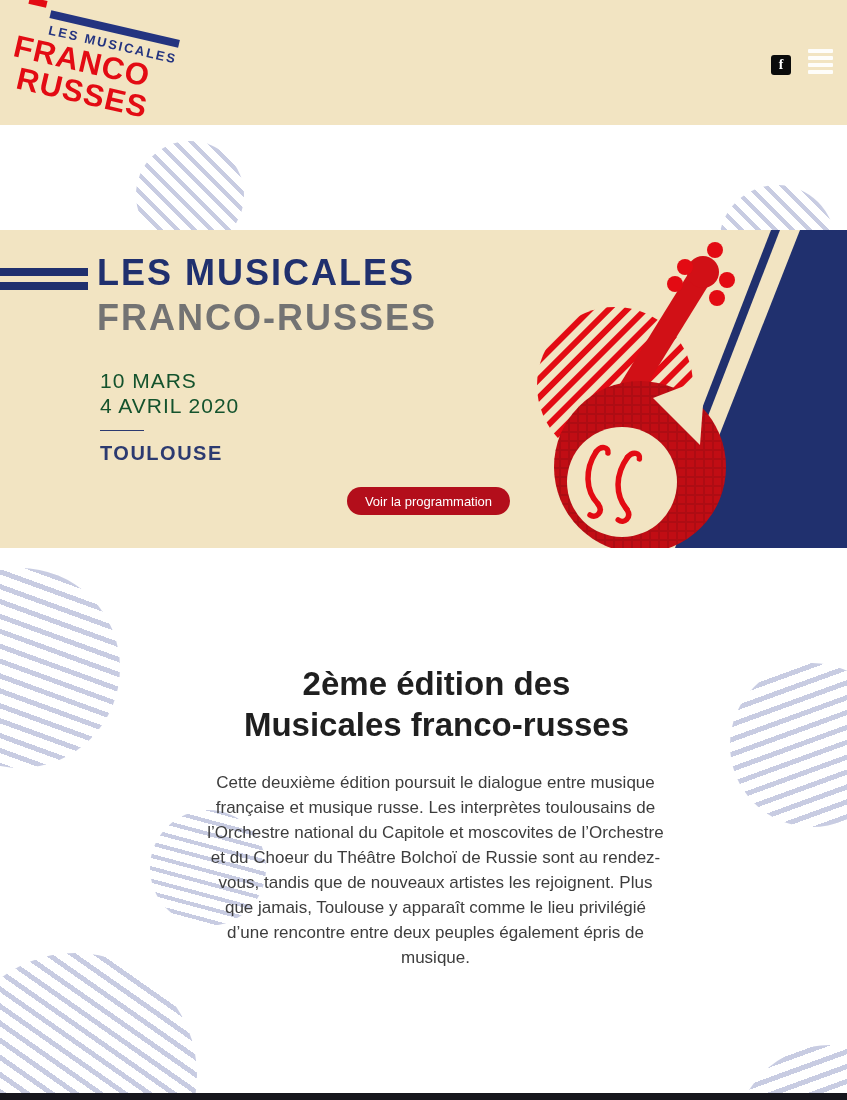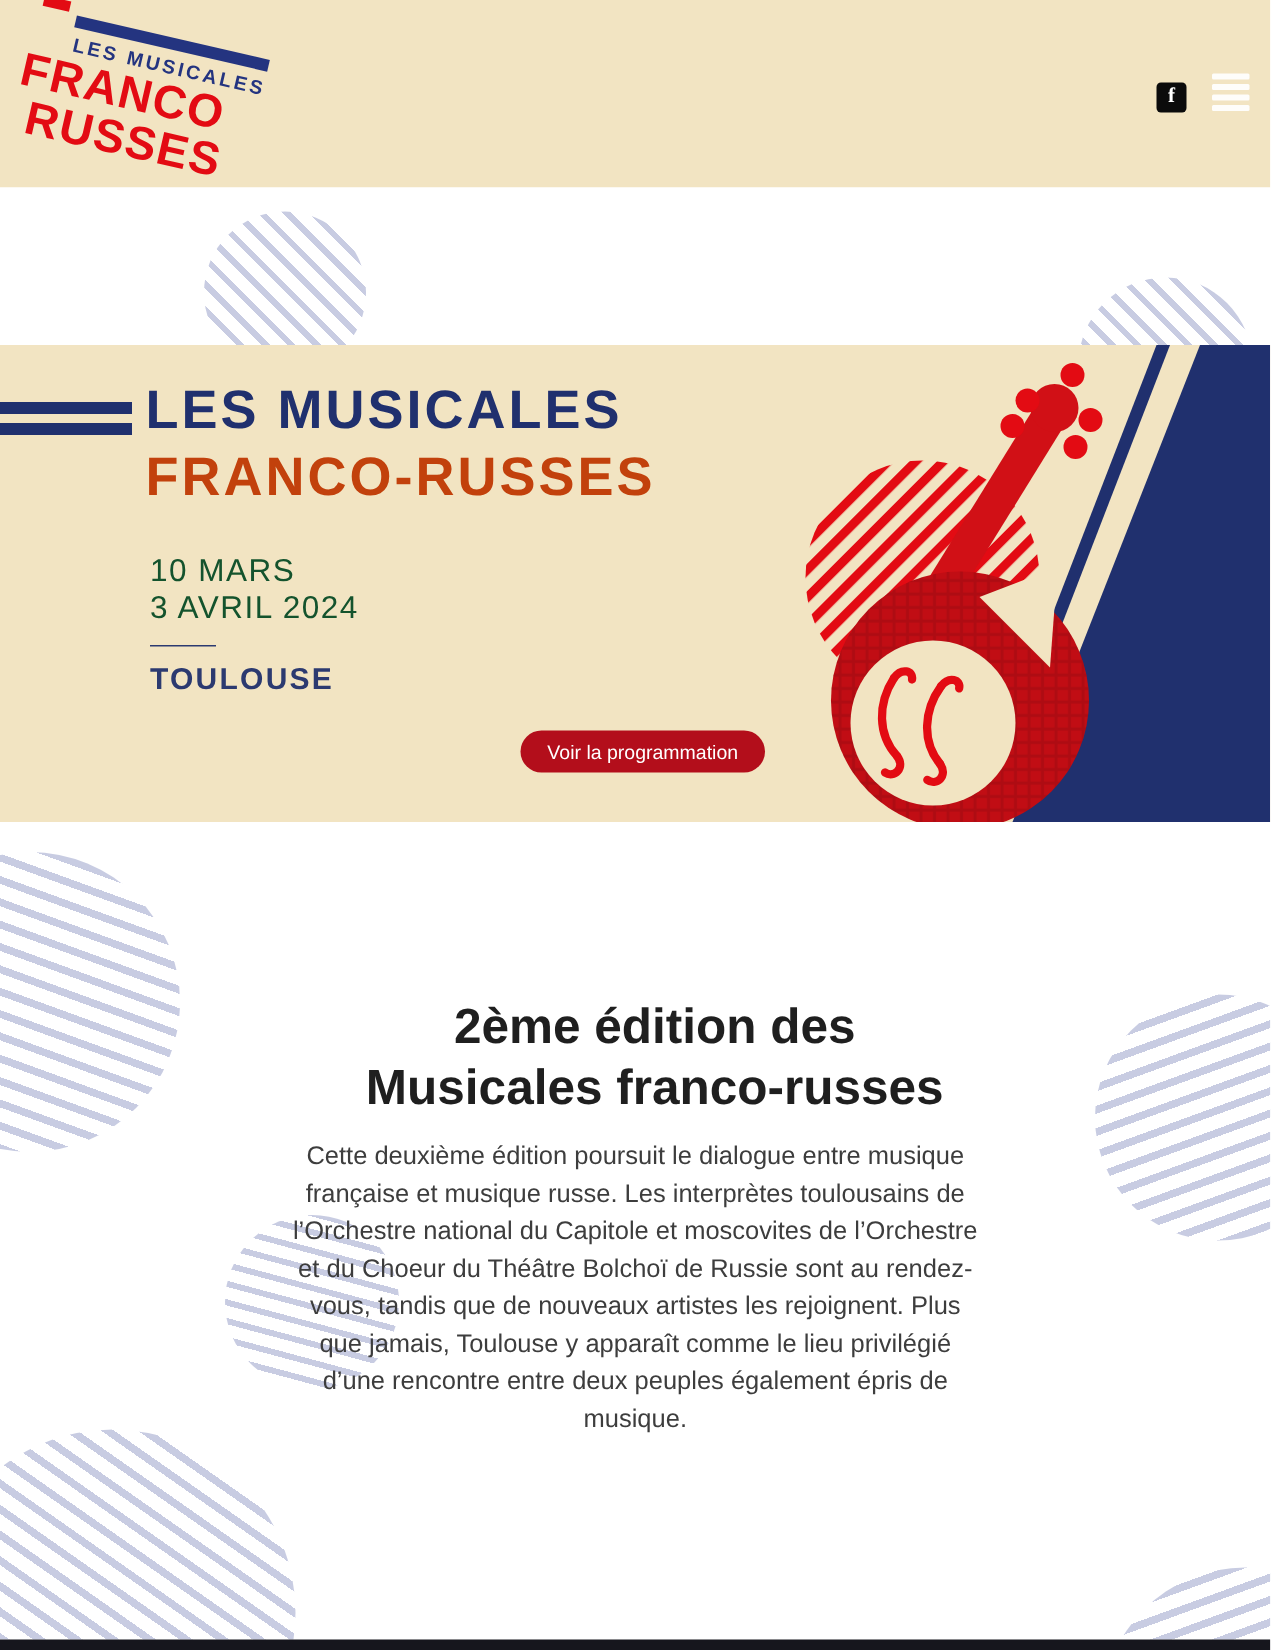--- a/index.html
+++ b/index.html
@@ -28,21 +28,21 @@
     background:repeating-linear-gradient(225deg,#c8cce2 0 4px,transparent 4px 12px);}
   .c-strip-right{left:719px;top:60px;width:116px;height:116px;
     background:repeating-linear-gradient(225deg,#c8cce2 0 4px,transparent 4px 12px);}
   
   .hero{position:absolute;left:0;top:230px;width:847px;height:318px;background:#f2e4c2;overflow:hidden;}
   .hero-bar{position:absolute;left:0;width:88px;height:8px;background:#20306e;}
   .hero-bar.b1{top:38px;}
   .hero-bar.b2{top:52px;}
   .hero-title{position:absolute;left:97px;top:20px;line-height:45px;white-space:nowrap;}
   .hero-title .t1{display:block;font-size:36px;font-weight:900;letter-spacing:2px;color:#20306e;}
-  .hero-title .t2{display:block;font-size:36px;font-weight:900;letter-spacing:2px;color:#c2410c;}
+  .hero-title .t2{display:block;font-size:36px;font-weight:900;letter-spacing:2px;color:#737373;}
   .hero-dates{position:absolute;left:100px;top:138px;color:#14532d;}
   .hero-dates .d{display:block;font-size:21px;letter-spacing:1px;line-height:25px;font-weight:400;}
   .date-divider{position:absolute;left:100px;top:200px;width:44px;height:0;border-top:1.5px solid #2c3a70;}
   .hero-city{position:absolute;left:100px;top:212px;font-size:20px;letter-spacing:1.5px;color:#2c3a70;font-weight:700;}
   .cta{position:absolute;left:347px;top:257px;width:163px;height:28px;background:#b30e1b;color:#ffffff;
     font-size:13px;display:flex;align-items:center;justify-content:center;text-decoration:none;cursor:pointer;border-radius:14px;}
   .hero-art{position:absolute;left:500px;top:0;width:347px;height:318px;}
   
   .content{position:absolute;left:0;top:548px;width:847px;height:545px;background:#ffffff;overflow:hidden;}
   .c-big-left{left:-80px;top:20px;width:200px;height:200px;
@@ -51,21 +51,21 @@
     background:repeating-linear-gradient(160deg,#c8cce2 0 5px,transparent 5px 14px);}
   .c-small-mid{left:150px;top:262px;width:116px;height:116px;
     background:repeating-linear-gradient(195deg,#c8cce2 0 4px,transparent 4px 12px);}
   .c-bottom-left{left:-47px;top:405px;width:244px;height:244px;
     background:repeating-linear-gradient(215deg,#c8cce2 0 5px,transparent 5px 14px);}
   .c-bottom-right{left:735px;top:497px;width:190px;height:190px;
     background:repeating-linear-gradient(160deg,#c8cce2 0 5px,transparent 5px 14px);}
   .intro-title{position:absolute;left:0;top:102px;width:847px;margin:13px;text-align:center;
     font-size:33px;font-weight:700;line-height:41px;color:#1f1f1f;z-index:2;}
   .intro-title span{display:block;}
-  .intro-text{position:absolute;left:191px;top:210px;width:465px;margin:0;text-align:center;
+  .intro-text{position:absolute;left:191px;top:210px;width:465px;margin:12px;text-align:center;
     font-size:17px;line-height:25px;color:#3d3d3d;z-index:2;}
   
   .footer-bar{position:absolute;left:0;top:1093px;width:847px;height:7px;background:#16161d;}
 </style>
 </head>
 <body>
 
 <div class="page">
 
   <header class="header">
@@ -94,21 +94,21 @@
 
   <section class="hero">
     <div class="hero-bar b1"></div>
     <div class="hero-bar b2"></div>
     <h2 class="hero-title" style="margin:0;">
       <span class="t1">LES MUSICALES</span>
       <span class="t2">FRANCO-RUSSES</span>
     </h2>
     <div class="hero-dates">
       <span class="d">10 MARS</span>
-      <span class="d">3 AVRIL 2024</span>
+      <span class="d">4 AVRIL 2020</span>
     </div>
     <div class="date-divider"></div>
     <div class="hero-city">TOULOUSE</div>
     <a class="cta">Voir la programmation</a>
 
     <svg class="hero-art" viewBox="0 0 347 318">
       <defs>
         <pattern id="redstripes" width="13" height="13" patternUnits="userSpaceOnUse" patternTransform="rotate(45)">
           <rect width="6" height="13" fill="#e30b13"></rect>
         </pattern>

